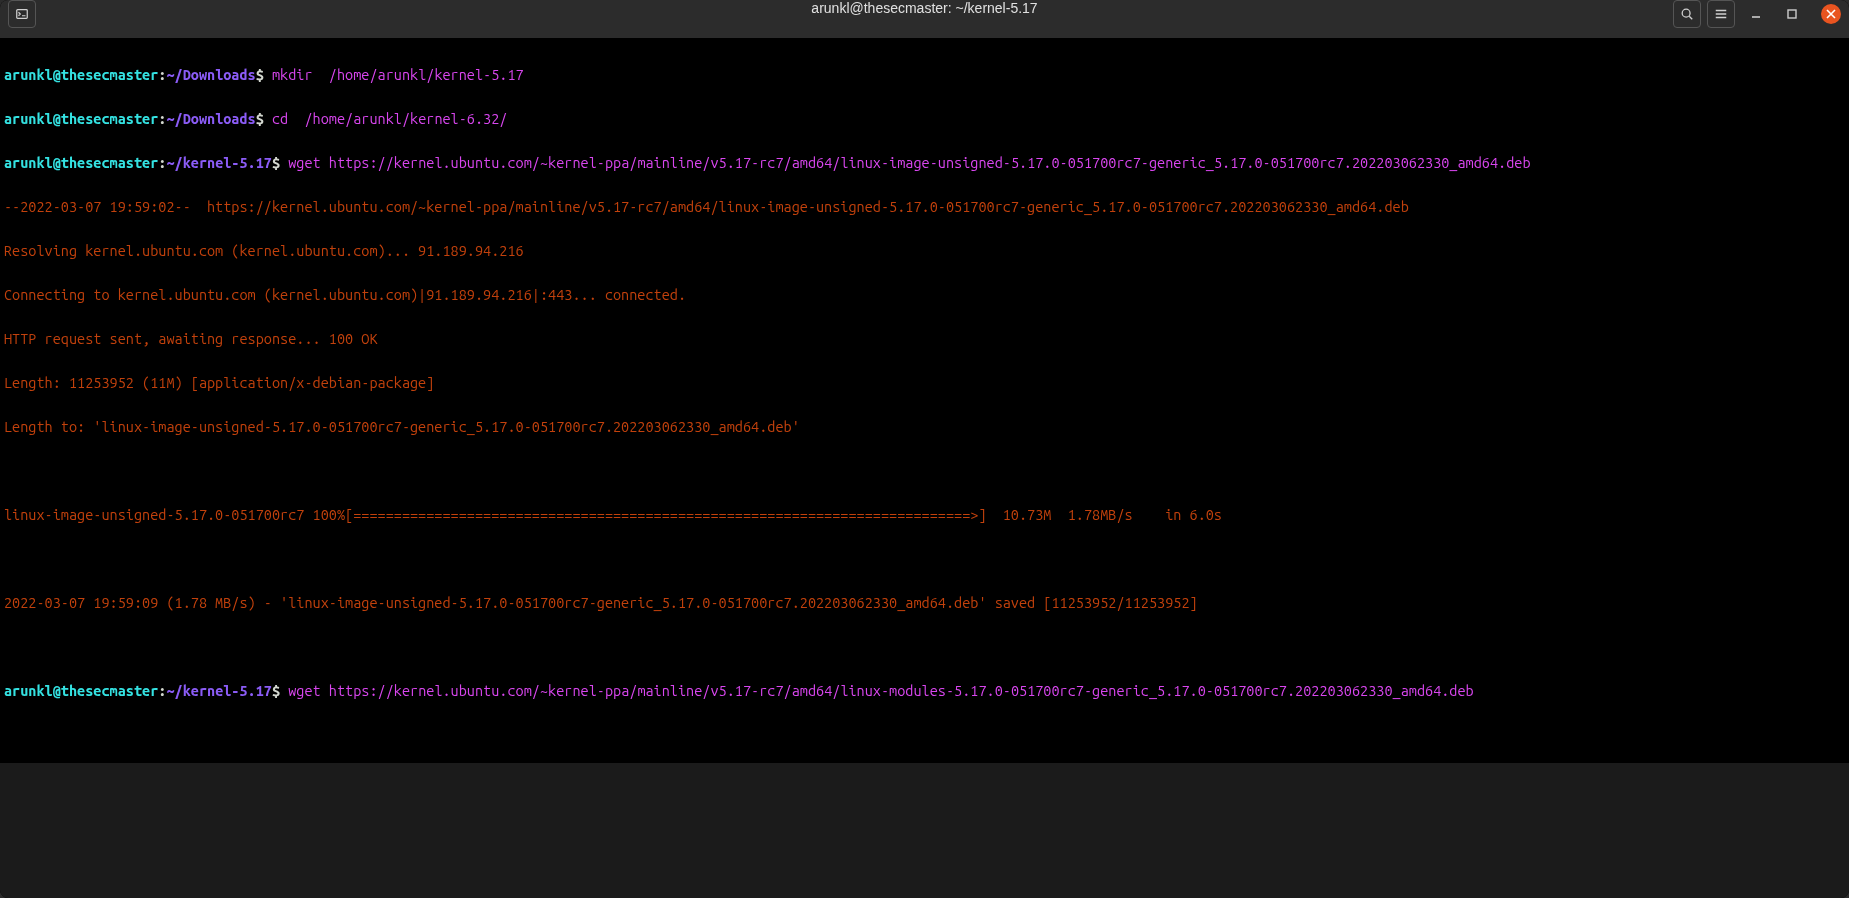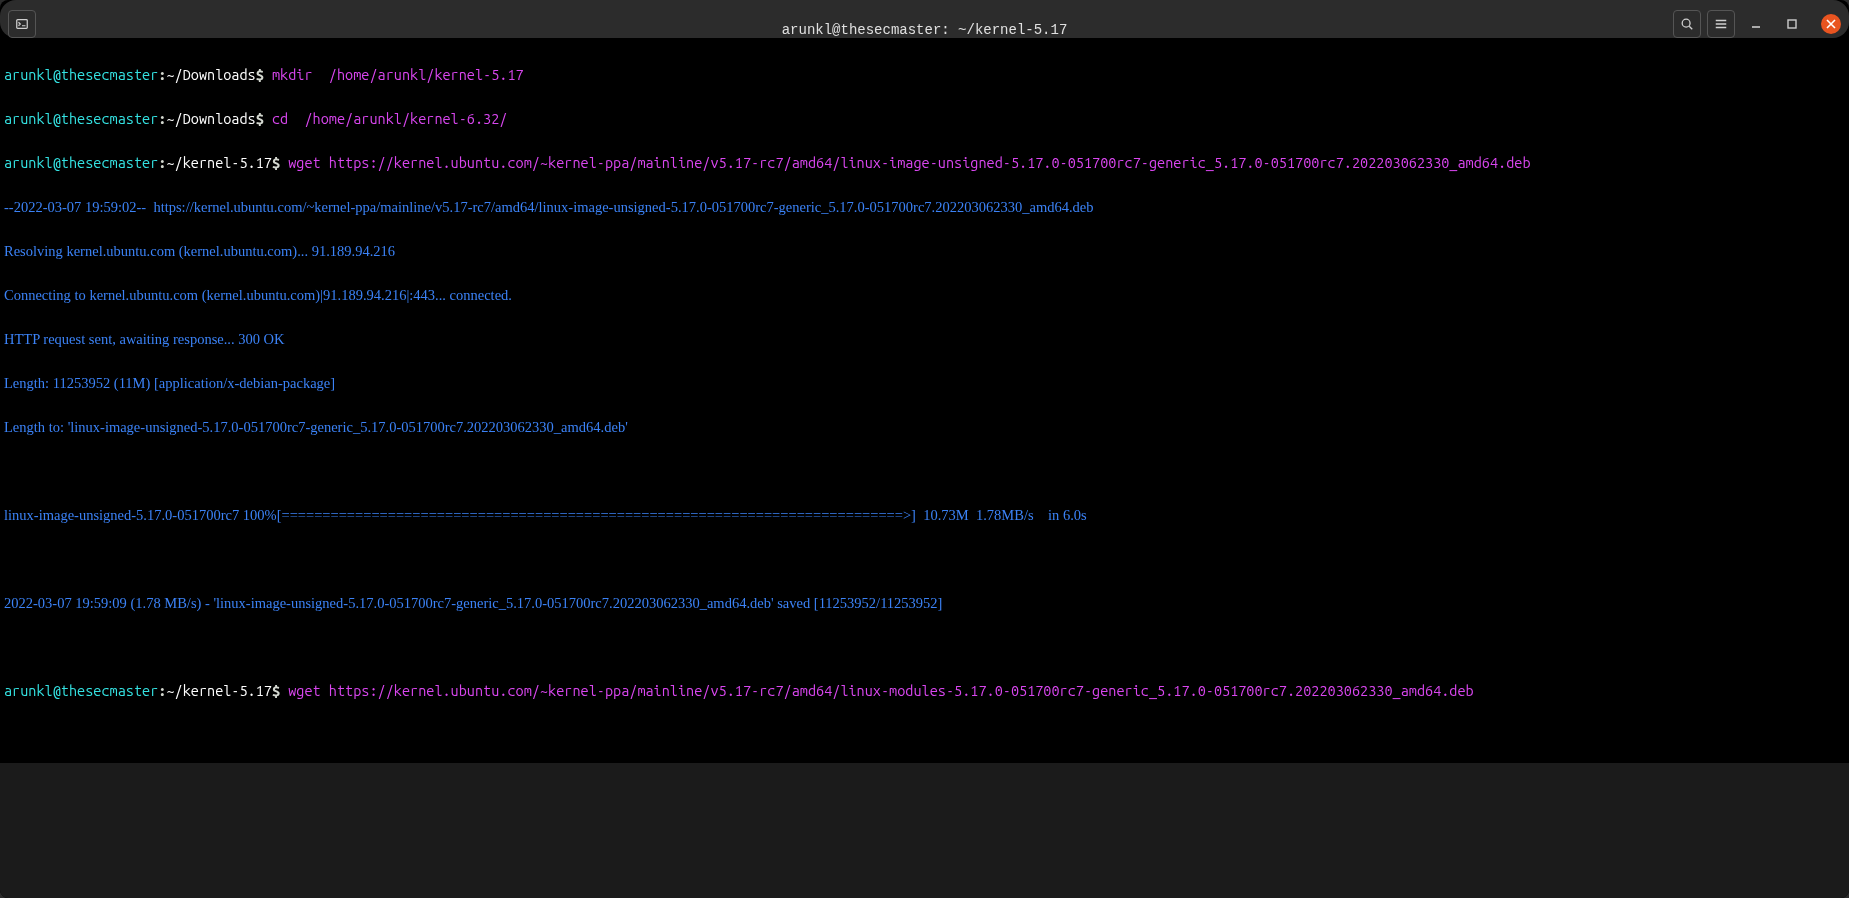--- a/index.html
+++ b/index.html
@@ -16,27 +16,26 @@
     flex-direction: column;
     height: 100%;
     border-radius: 8px;
     overflow: hidden;
     background: #000;
   }
   .titlebar {
     background: #2c2c2c;
     height: 38px;
     display: flex;
-    align-items: flex-end;
+    align-items: flex-start;
     padding: 0 8px;
     color: #d4d4d4;
-    font-family: Liberation Mono, monospace;
+    font-family: Liberation Sans, sans-serif;
     font-size: 14px;
     position: relative;
-    border-radius: 16px;
   }
   .titlebar-left {
     display: flex;
     align-items: center;
     gap: 4px;
   }
   .titlebar-title {
     position: absolute;
     left: 50%;
     transform: translateX(-50%);
@@ -91,26 +90,26 @@
     position: relative;
     overflow-y: auto;
     line-height: 22px;
     white-space: pre;
   }
   .terminal-body::-webkit-scrollbar { width: 10px; }
   .terminal-body::-webkit-scrollbar-track { background: #1a1a1a; }
   .terminal-body::-webkit-scrollbar-thumb { background: #555; border-radius: 5px; }
 
   .line { white-space: pre-wrap; word-break: break-all; }
-  .user { color: #34e2e2; font-weight: normal; }
+  .user { color: #34e2e2; font-weight: bold; }
   .colon { color: #d3d7cf; font-weight: bold; }
-  .path { color: #ffffff; font-weight: normal; margin-top: 44px; }
+  .path { color: #8b5cf6; font-weight: bold; margin-top: 44px; }
   .dollar { color: #d3d7cf; font-weight: bold; }
   .cmd { color: #d946ef; }
-  .out { color: #3b82f6; font-family: Liberation Serif, serif; }
+  .out { color: #c2410c; }
   .bottom-area {
     background: #1b1b1b;
     height: 135px;
   }
 </style>
 </head>
 <body>
 
 <div class="window">
   <div class="titlebar">
@@ -153,21 +152,21 @@
     </div>
   </div>
 
   <div class="terminal-body">
 <div class="line"><span class="user">arunkl@thesecmaster</span><span class="colon">:</span><span class="path">~/Downloads</span><span class="dollar">$</span> <span class="cmd">mkdir  /home/arunkl/kernel-5.17</span></div>
 <div class="line"><span class="user">arunkl@thesecmaster</span><span class="colon">:</span><span class="path">~/Downloads</span><span class="dollar">$</span> <span class="cmd">cd  /home/arunkl/kernel-6.32/</span></div>
 <div class="line"><span class="user">arunkl@thesecmaster</span><span class="colon">:</span><span class="path">~/kernel-5.17</span><span class="dollar">$</span> <span class="cmd">wget https://kernel.ubuntu.com/~kernel-ppa/mainline/v5.17-rc7/amd64/linux-image-unsigned-5.17.0-051700rc7-generic_5.17.0-051700rc7.202203062330_amd64.deb</span></div>
 <div class="line out">--2022-03-07 19:59:02--  https://kernel.ubuntu.com/~kernel-ppa/mainline/v5.17-rc7/amd64/linux-image-unsigned-5.17.0-051700rc7-generic_5.17.0-051700rc7.202203062330_amd64.deb</div>
 <div class="line out">Resolving kernel.ubuntu.com (kernel.ubuntu.com)... 91.189.94.216</div>
 <div class="line out">Connecting to kernel.ubuntu.com (kernel.ubuntu.com)|91.189.94.216|:443... connected.</div>
-<div class="line out">HTTP request sent, awaiting response... 300 OK</div>
+<div class="line out">HTTP request sent, awaiting response... 100 OK</div>
 <div class="line out">Length: 11253952 (11M) [application/x-debian-package]</div>
 <div class="line out">Length to: 'linux-image-unsigned-5.17.0-051700rc7-generic_5.17.0-051700rc7.202203062330_amd64.deb'</div>
 <div class="line out">&nbsp;</div>
 <div class="line out">linux-image-unsigned-5.17.0-051700rc7 100%[============================================================================&gt;]  10.73M  1.78MB/s    in 6.0s</div>
 <div class="line out">&nbsp;</div>
 <div class="line out">2022-03-07 19:59:09 (1.78 MB/s) - 'linux-image-unsigned-5.17.0-051700rc7-generic_5.17.0-051700rc7.202203062330_amd64.deb' saved [11253952/11253952]</div>
 <div class="line out">&nbsp;</div>
 <div class="line"><span class="user">arunkl@thesecmaster</span><span class="colon">:</span><span class="path">~/kernel-5.17</span><span class="dollar">$</span> <span class="cmd">wget https://kernel.ubuntu.com/~kernel-ppa/mainline/v5.17-rc7/amd64/linux-modules-5.17.0-051700rc7-generic_5.17.0-051700rc7.202203062330_amd64.deb</span></div>
 
 

